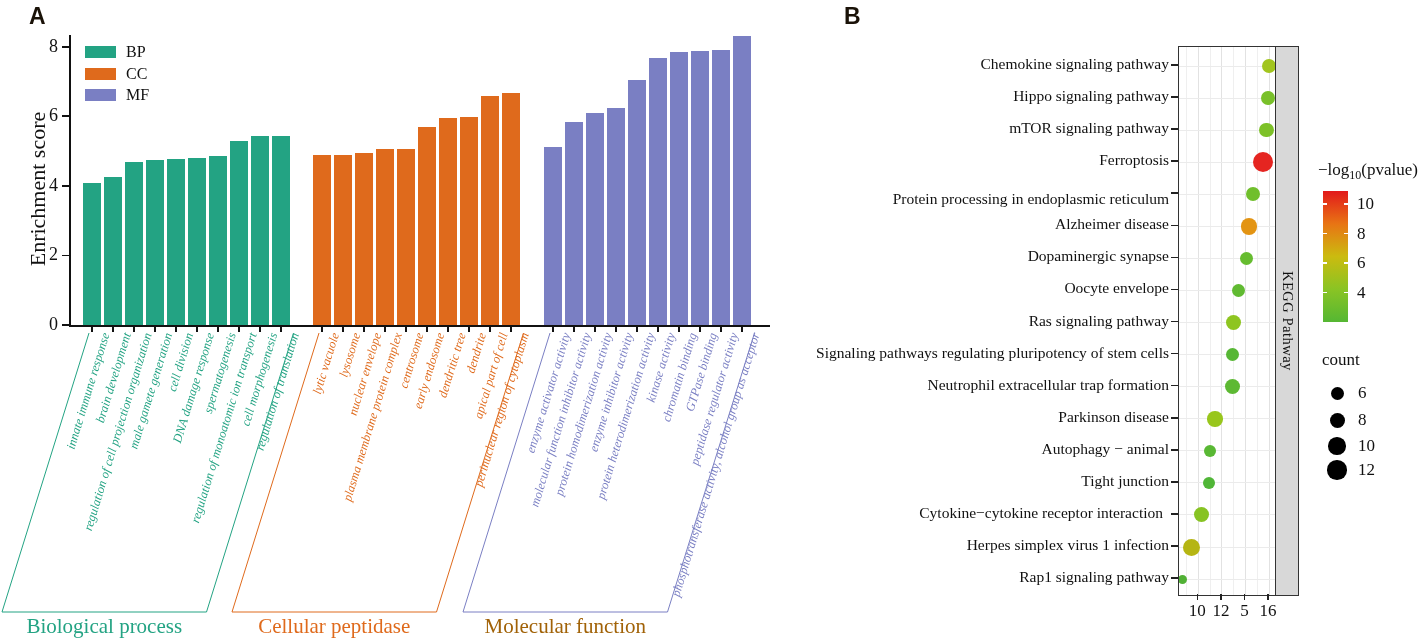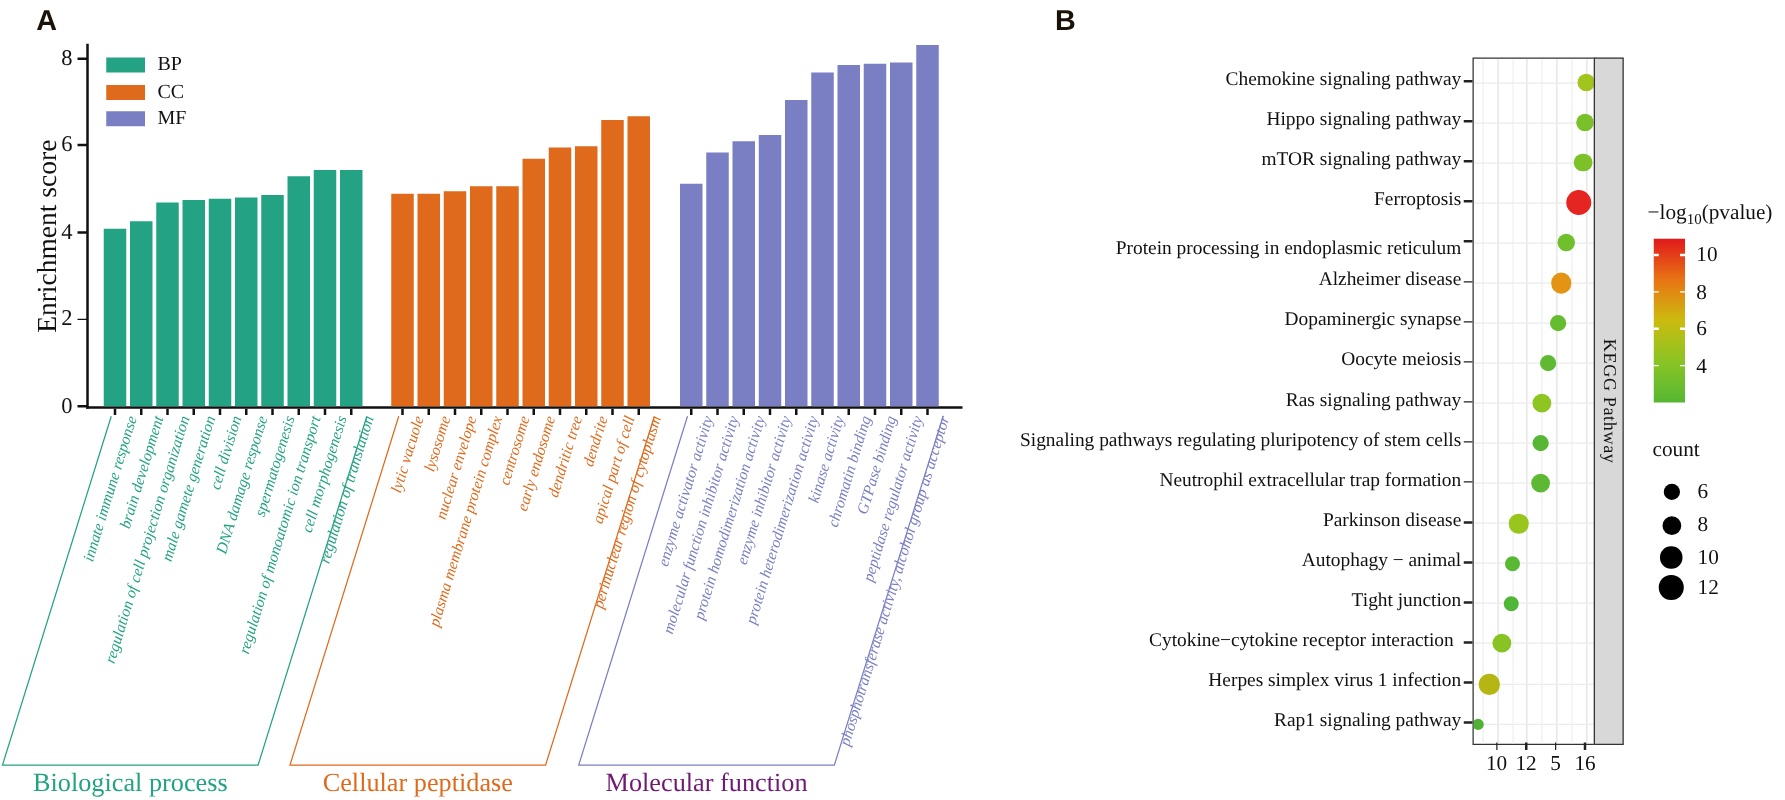--- a/index.html
+++ b/index.html
@@ -214,21 +214,21 @@
         </div>
       </div>
     <svg id="a-brackets" class="abs" style="left:0;top:0;" width="800" height="640">
         <path d="M 89 333 L 2 612 L 206.5 612 L 293.5 333" fill="none" stroke="#23a383" stroke-width="1"></path>
         <path d="M 319 333 L 232 612 L 436.5 612 L 523.5 333" fill="none" stroke="#df6a1c" stroke-width="1"></path>
         <path d="M 550 333 L 463 612 L 667.5 612 L 754.5 333" fill="none" stroke="#7a7fc3" stroke-width="1"></path>
       </svg>
     <div id="a-grouptitles">
         <div class="grouptitle abs" style="left: -15.75px; top: 614px; color: rgb(35, 163, 131);">Biological process</div>
         <div class="grouptitle abs" style="left: 214.25px; top: 614px; color: rgb(223, 106, 28);">Cellular peptidase</div>
-        <div class="grouptitle abs" style="left: 445.25px; top: 614px; color: #701a75;">Molecular function</div>
+        <div class="grouptitle abs" style="left: 445.25px; top: 614px; color: #a16207;">Molecular function</div>
       </div>
   </div>
 
   <div class="abs" id="panel-b" style="left:800px;top:0;width:628px;height:640px;">
     <div class="panel-letter" style="left:44px;top:3px;">B</div>
 
     <div class="abs" id="b-plot" style="left:378px;top:46px;width:97px;height:548px;background:#fff;
                 border:1.4px solid #333;overflow:hidden;">
         <div class=" abs" style="left: 7px; top: 0px; width: 1px; height: 548px; background: rgb(239, 239, 239);"></div>
         <div class=" abs" style="left: 18.8px; top: 0px; width: 1px; height: 548px; background: rgb(226, 226, 226);"></div>
@@ -287,21 +287,21 @@
         <div class="b-row-label abs" style="left: 10px; top: 119.14px; width: 359px;">mTOR signaling pathway</div>
         <div class=" abs" style="left: 371px; top: 160.41px; width: 7px; height: 1.6px; background: rgb(34, 34, 34);"></div>
         <div class="b-row-label abs" style="left: 10px; top: 151.21px; width: 359px;">Ferroptosis</div>
         <div class=" abs" style="left: 371px; top: 192.48px; width: 7px; height: 1.6px; background: rgb(34, 34, 34);"></div>
         <div class="b-row-label abs" style="left: 10px; top: 190px; width: 359px;">Protein processing in endoplasmic reticulum</div>
         <div class=" abs" style="left: 371px; top: 224.55px; width: 7px; height: 1.6px; background: rgb(34, 34, 34);"></div>
         <div class="b-row-label abs" style="left: 10px; top: 215.35px; width: 359px; text-align: right;">Alzheimer disease</div>
         <div class=" abs" style="left: 371px; top: 256.62px; width: 7px; height: 1.6px; background: rgb(34, 34, 34);"></div>
         <div class="b-row-label abs" style="left: 10px; top: 247.42px; width: 359px;">Dopaminergic synapse</div>
         <div class=" abs" style="left: 371px; top: 288.69px; width: 7px; height: 1.6px; background: rgb(34, 34, 34);"></div>
-        <div class="b-row-label abs" style="left: 10px; top: 279.49px; width: 359px;">Oocyte meiosis</div>
+        <div class="b-row-label abs" style="left: 10px; top: 279.49px; width: 359px;">Oocyte envelope</div>
         <div class=" abs" style="left: 371px; top: 320.76px; width: 7px; height: 1.6px; background: rgb(34, 34, 34);"></div>
         <div class="b-row-label abs" style="left: 10px; top: 311.56px; width: 359px;">Ras signaling pathway</div>
         <div class=" abs" style="left: 371px; top: 352.83px; width: 7px; height: 1.6px; background: rgb(34, 34, 34);"></div>
         <div class="b-row-label abs" style="left: 10px; top: 343.63px; width: 359px;">Signaling pathways regulating pluripotency of stem cells</div>
         <div class=" abs" style="left: 371px; top: 384.9px; width: 7px; height: 1.6px; background: rgb(34, 34, 34);"></div>
         <div class="b-row-label abs" style="left: 10px; top: 375.7px; width: 359px;">Neutrophil extracellular trap formation</div>
         <div class=" abs" style="left: 371px; top: 416.97px; width: 7px; height: 1.6px; background: rgb(34, 34, 34);"></div>
         <div class="b-row-label abs" style="left: 10px; top: 407.77px; width: 359px;">Parkinson disease</div>
         <div class=" abs" style="left: 371px; top: 449.04px; width: 7px; height: 1.6px; background: rgb(34, 34, 34);"></div>
         <div class="b-row-label abs" style="left: 10px; top: 439.84px; width: 359px;">Autophagy − animal</div>

